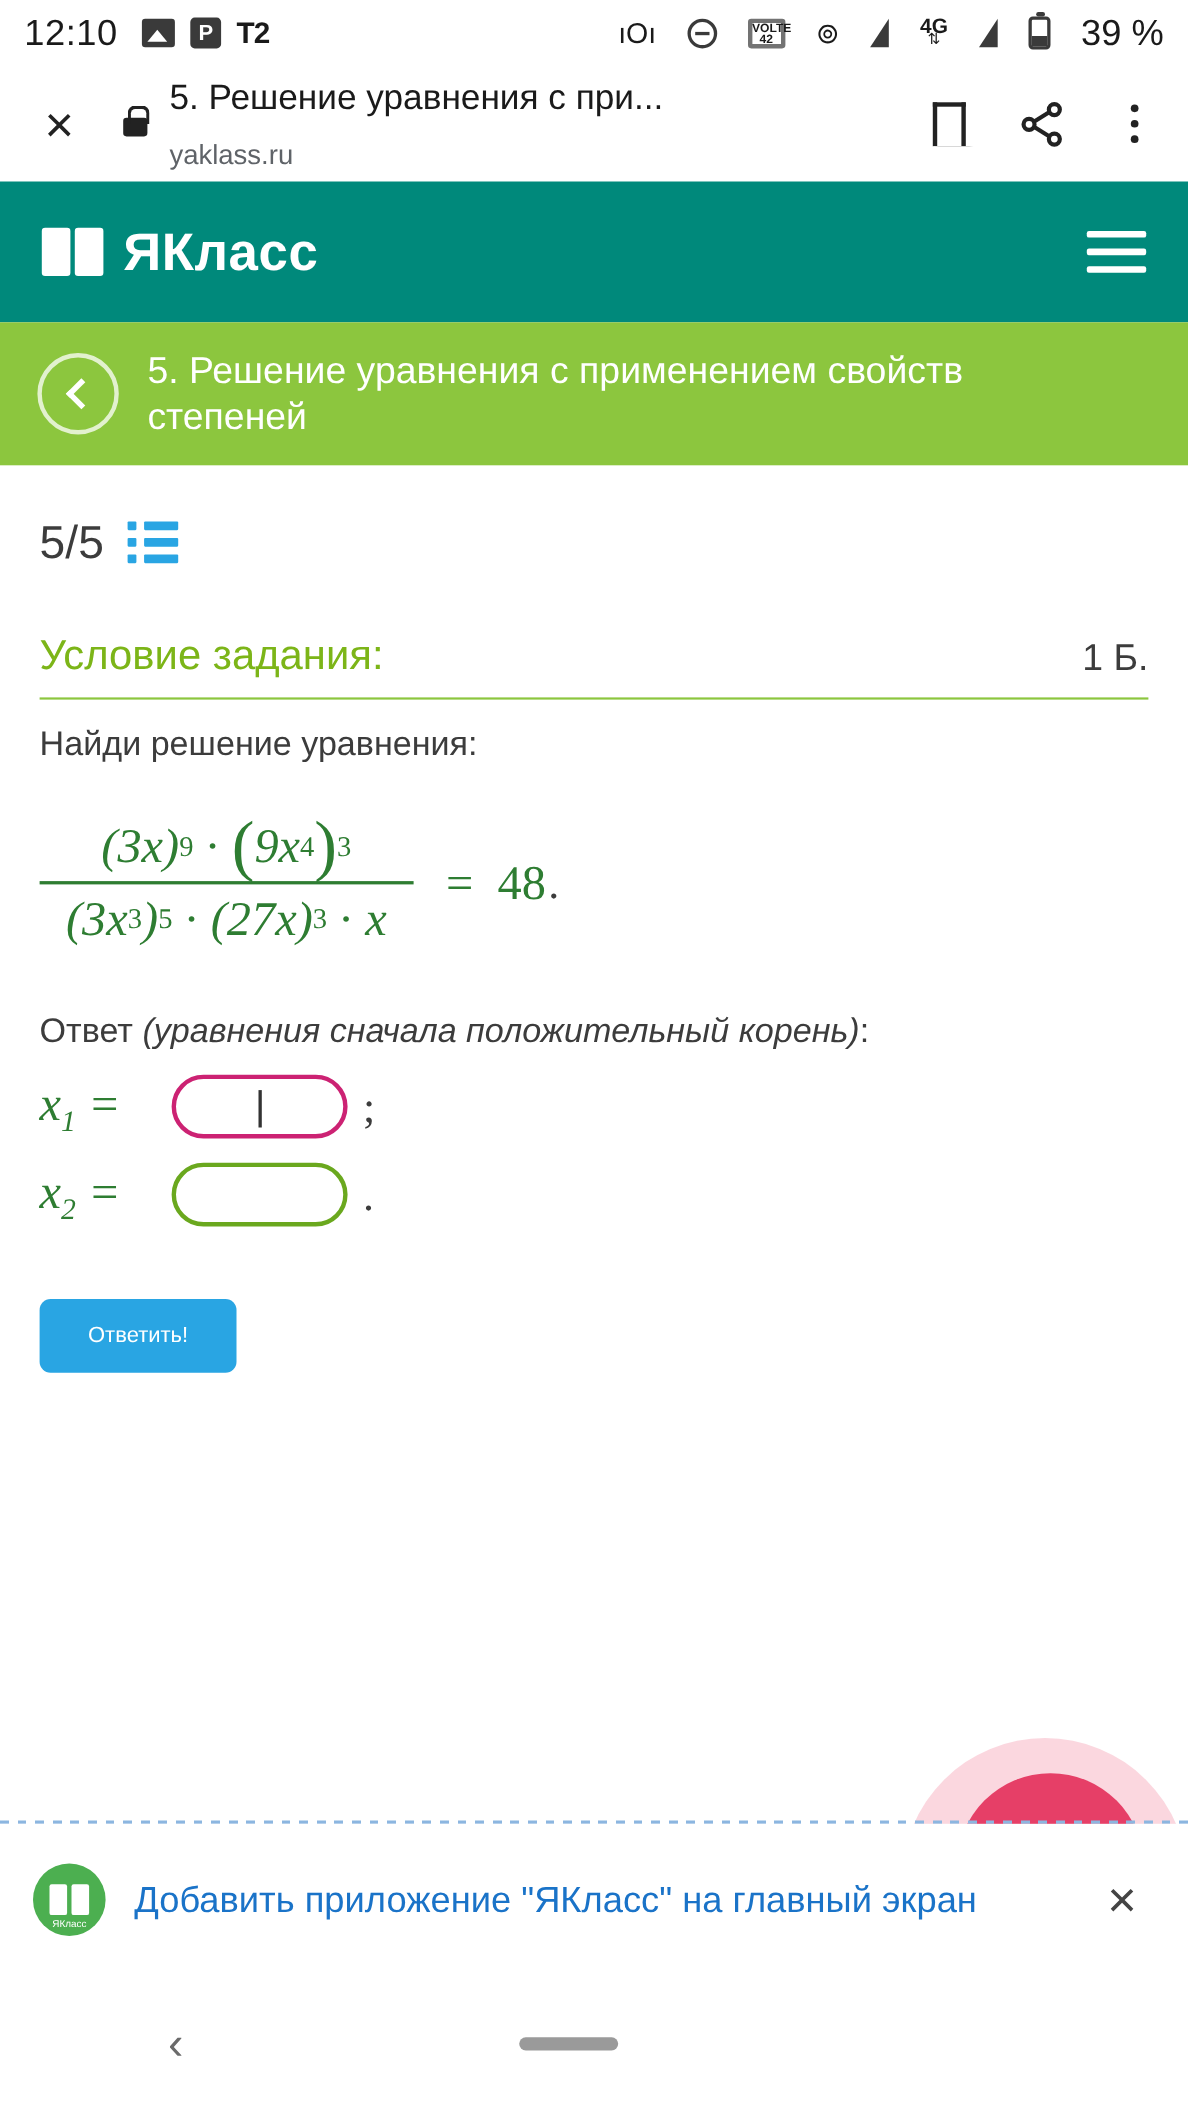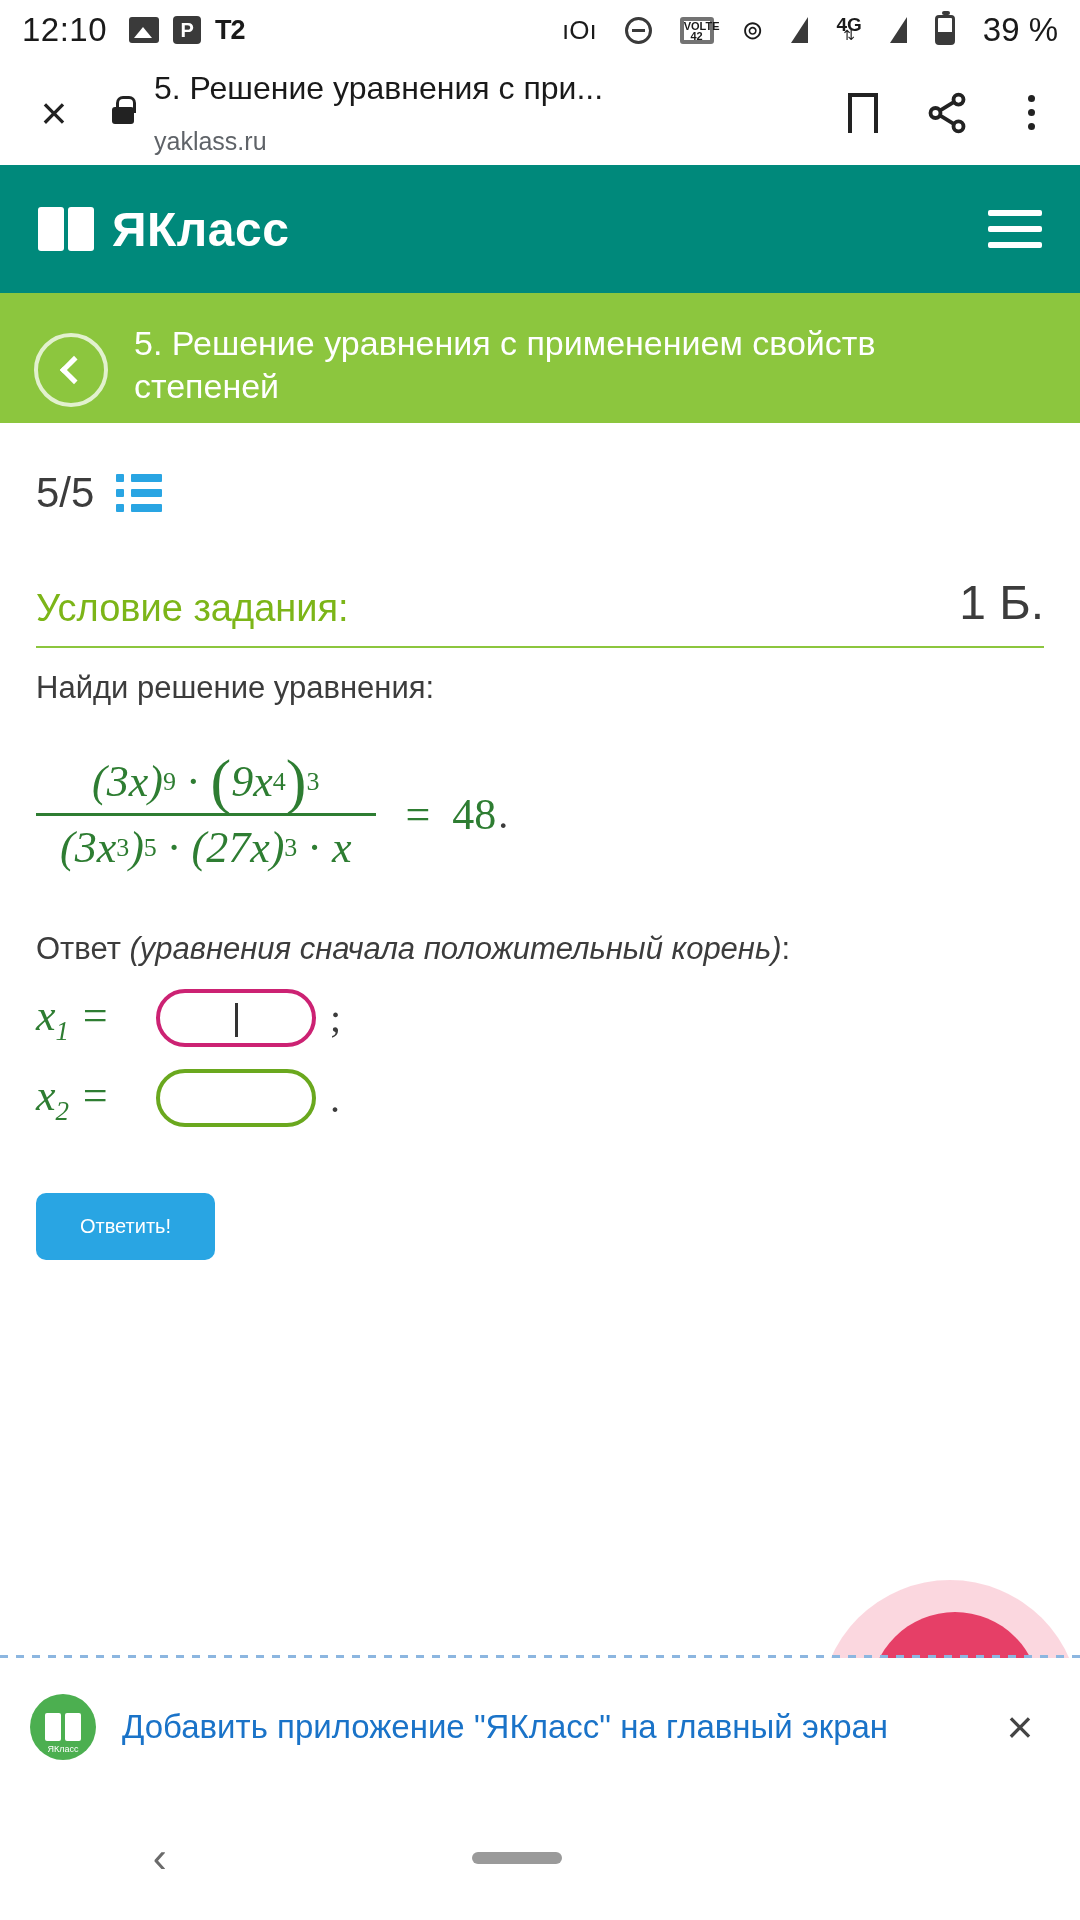--- a/index.html
+++ b/index.html
@@ -112,21 +112,21 @@
     content:""; position:absolute; top:0; width: 26px; height: 44px; background: #fff; border-radius: 3px;
   }
   .book-ico::before { left: 0; }
   .book-ico::after { right: 0; }
   .brand-name { color: #fff; font-size: 48px; font-weight: 600; letter-spacing: .5px; }
   .burger { margin-left: auto; width: 54px; display: flex; flex-direction: column; gap: 10px; }
   .burger i { display:block; height: 6px; background:#fff; border-radius: 2px; }
 
   
   .topic-bar {
-    min-height: 130px; background: #8cc63e; display: flex; align-items: flex-end; padding: 16px 34px;
+    min-height: 130px; background: #8cc63e; display: flex; align-items: center; padding: 16px 34px;
   }
   .back-circle {
     width: 74px; height: 74px; border-radius: 50%; border: 4px solid rgba(255,255,255,.75);
     display:flex; align-items:center; justify-content:center; flex: 0 0 auto;
   }
   .back-arrow {
     width: 20px; height: 20px; border-left: 5px solid #fff; border-bottom: 5px solid #fff;
     transform: rotate(45deg); margin-left: 6px;
   }
   .topic-text { color: #fff; font-size: 34px; line-height: 1.25; margin-left: 26px; max-width: 820px; }
@@ -138,21 +138,21 @@
   .list-ico { width: 46px; height: 38px; display:flex; flex-direction:column; justify-content:space-between; }
   .list-ico div { display:flex; align-items:center; gap:7px; }
   .list-ico b { width: 8px; height: 8px; background:#29a5e3; display:block; border-radius:1px;}
   .list-ico s { width: 31px; height: 8px; background:#29a5e3; display:block; text-decoration:none; border-radius:1px;}
 
   .task-head {
     display: flex; align-items: flex-end; justify-content: space-between;
     margin-top: 58px; padding-bottom: 16px; border-bottom: 2px solid #8cc63e;
   }
   .task-head .lbl { font-size: 38px; color: #7cb518; }
-  .task-head .pts { font-size: 48px; color: #3c3c3c; }
+  .task-head .pts { font-size: 34px; color: #3c3c3c; }
 
   .prompt { font-size: 31px; color: #3c3c3c; margin-top: 22px; }
 
   
   .formula { margin-top: 44px; display: flex; align-items: center; color: #2e7d32; }
   .frac { display: inline-flex; flex-direction: column; align-items: center; }
   .frac .num, .frac .den {
     font-family: "Liberation Serif", serif; font-style: italic; font-size: 44px;
     padding: 6px 24px; white-space: nowrap; display:flex; align-items:center;
   }

